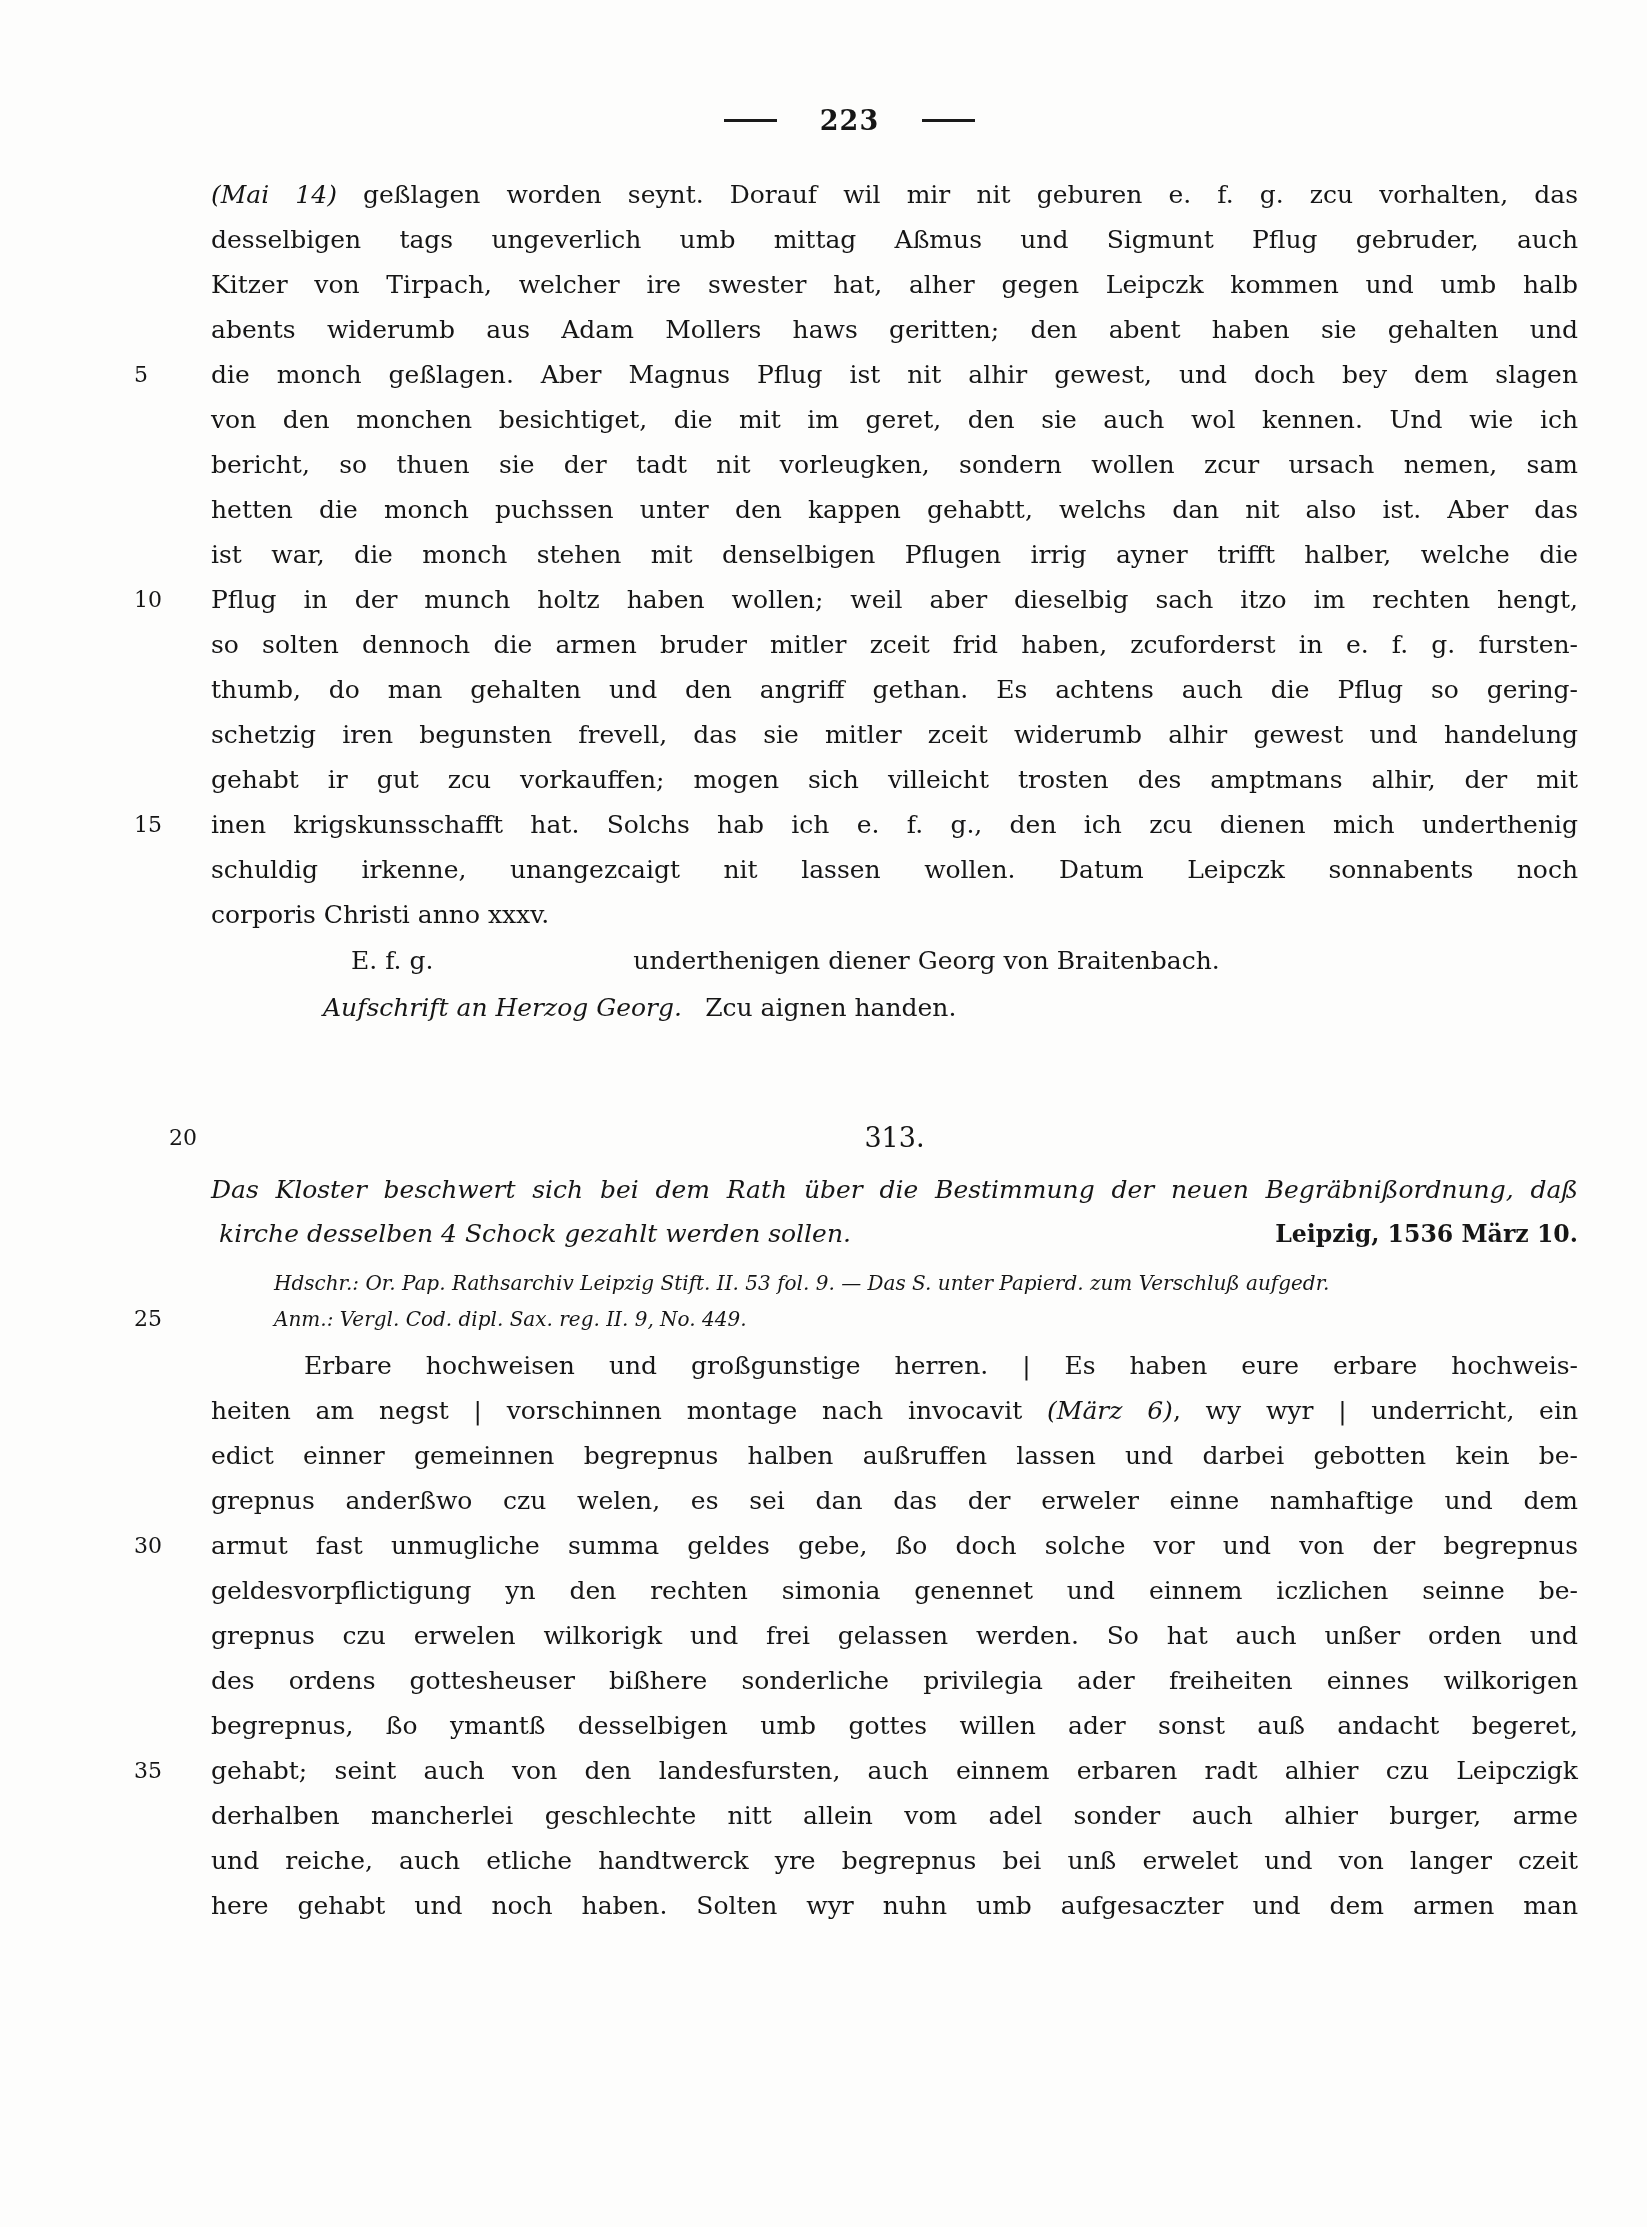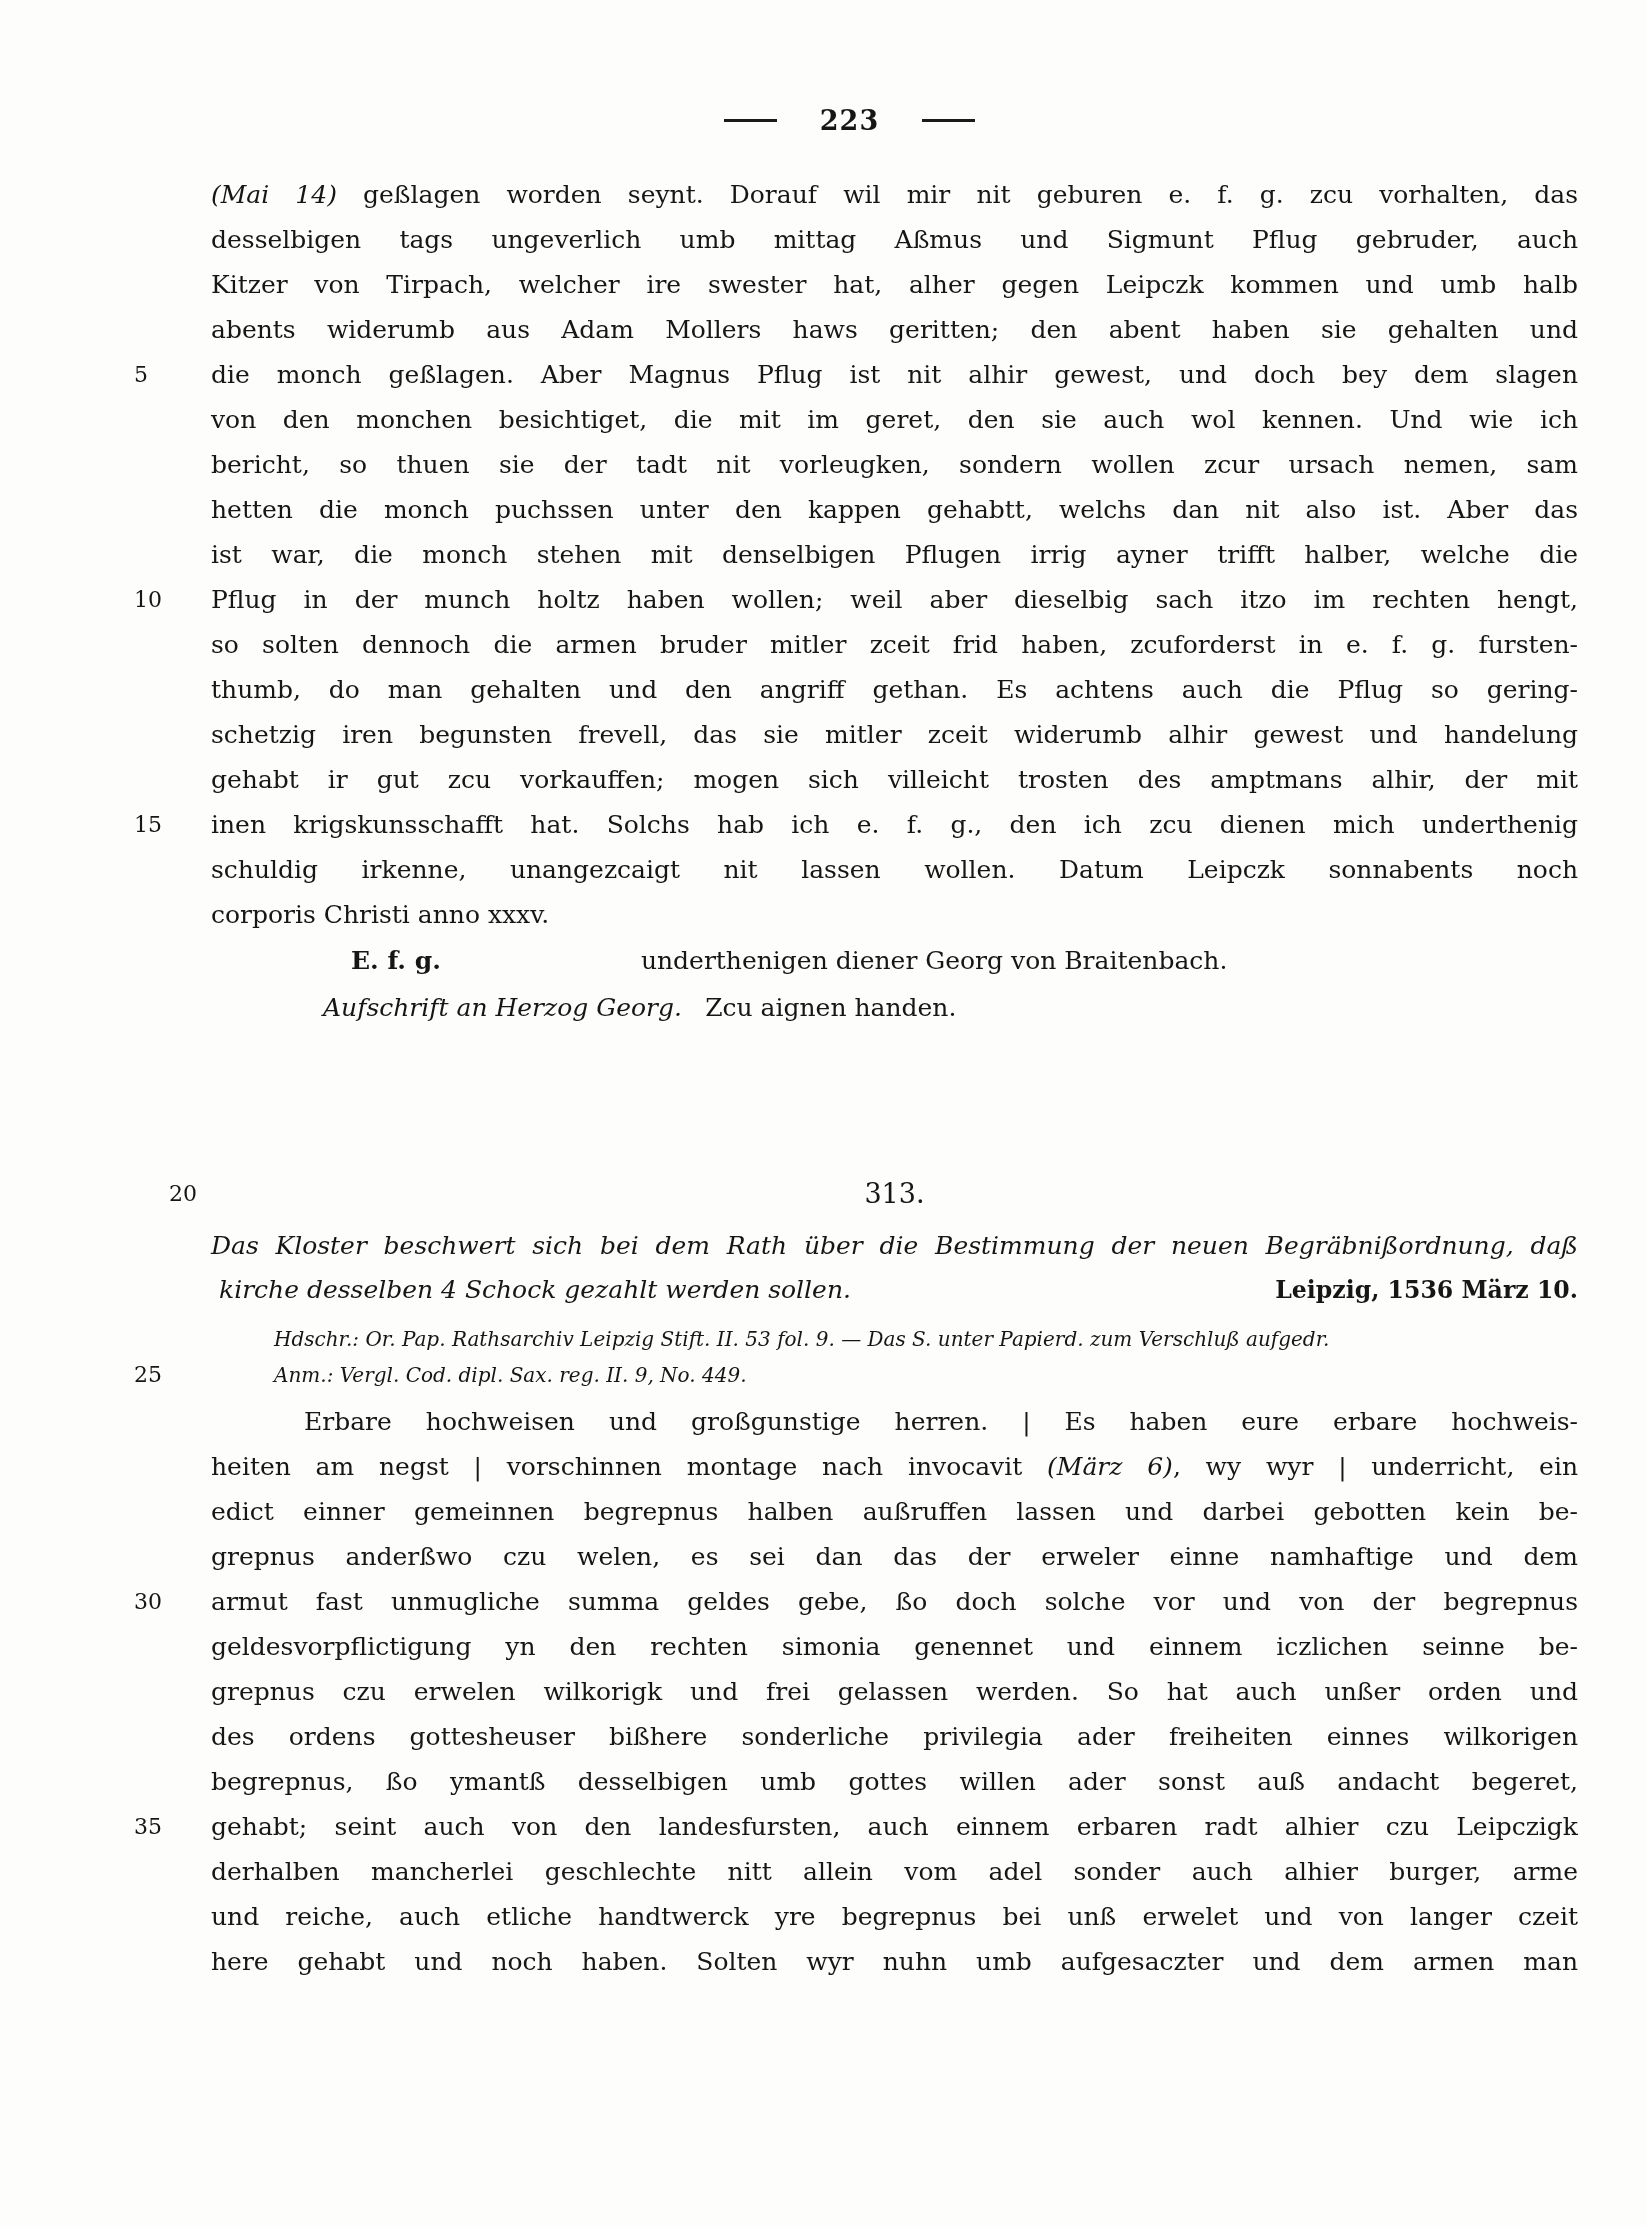--- a/index.html
+++ b/index.html
@@ -34,27 +34,27 @@
   .line.indent { text-indent:93px; }
   .lnum {
     position:absolute; left:-77px; width:63px;
     text-align:right; font-size:22px; font-style:normal; line-height:inherit;
   }
   .it { font-style:italic; }
 
   .letter { position:absolute; top:172px; left:0; right:0; }
 
   .sig-row { font-size:25px; line-height:48px; }
-  .sig-left { margin-left:140px;font-weight:bold; }
+  .sig-left { margin-left:140px; }
   .sig-right { margin-left:192px; }
   .docket-row { font-size:25px; line-height:46px; }
   .docket-left { margin-left:112px; font-style:italic; }
   .docket-right { margin-left:15.3px; }
 
-  .entry { position:absolute; top:1168px; left:0; right:0; }
+  .entry { position:absolute; top:1112px; left:0; right:0; }
   .h-row { position:relative; text-align:center; font-size:27px; line-height:52px; }
 
   .summary { margin-top:4.4px; }
   .summary .line { font-size:25px; line-height:44px; font-style:italic; }
   .sum-last-row {
     display:flex; justify-content:space-between; align-items:baseline;
     font-size:25px; line-height:44px;margin-left:8px;
   }
   .sum-last-left { font-style:italic; }
   .sum-last-date { font-weight:bold; font-size:23.6px; }

